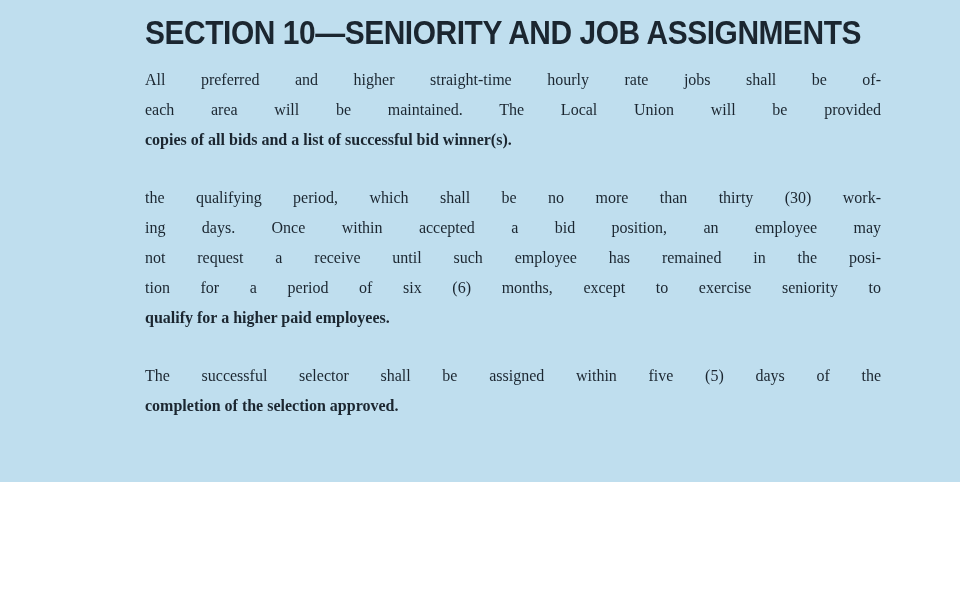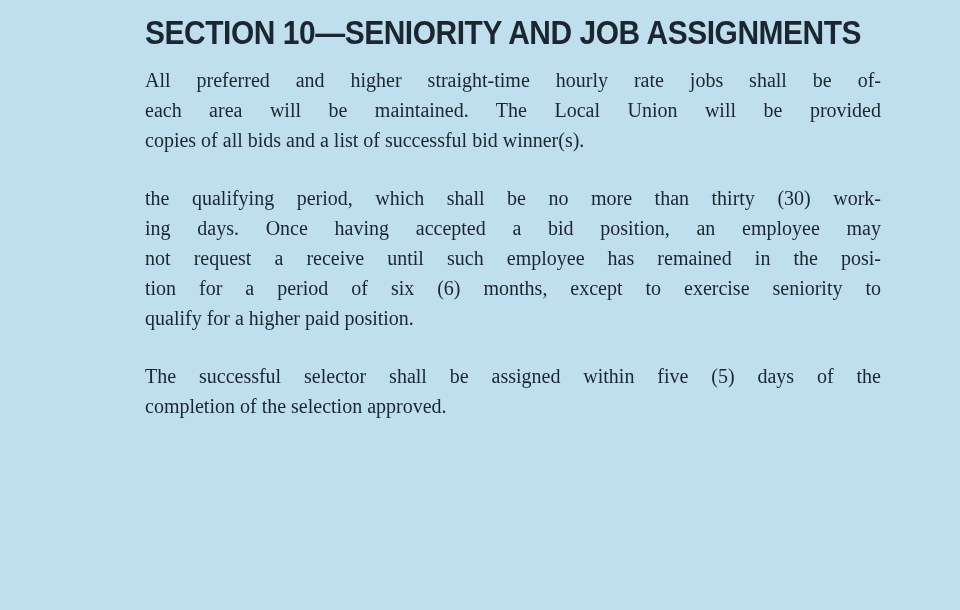--- a/index.html
+++ b/index.html
@@ -2,21 +2,21 @@
 <html><head>
 <meta charset="utf-8">
 <style>
   html, body {
     margin: 0;
     padding: 0;
   }
   .page {
     position: relative;
     width: 960px;
-    height: 610px;
+    height: 482px;
     background: var(--page-bg, #bfdeee);
     color: var(--page-fg, #1b2630);
     overflow: hidden;
     box-sizing: border-box;
   }
   .content {
     position: absolute;
     left: 145px;
     top: 14px;
     width: 736px;
@@ -33,49 +33,50 @@
     margin: 0 0 15px 0;
   }
   .paragraph {
     margin: 0 0 28px 0;
   }
   .paragraph:last-child {
     margin-bottom: 8px;
   }
   .line {
     font-family: "Liberation Serif", "DejaVu Serif", serif;
-    font-size: 20px;
+    font-size: 16px;
     line-height: 30px;
     text-align: justify;
     text-align-last: justify;
     text-justify: inter-word;
     white-space: normal;
   }
   .line.last {
     text-align-last: left;
+    font-weight: bold;
   }
 </style>
 </head>
 <body>
 
 <div class="page" style="--page-bg: #bfdeee; --page-fg: #1b2630;">
   <div class="content">
     <h1 class="heading">SECTION 10—SENIORITY AND JOB ASSIGNMENTS</h1>
     <div>
         <div class="paragraph">
           <div class="line">All preferred and higher straight-time hourly rate jobs shall be of-</div>
           <div class="line">each area will be maintained. The Local Union will be provided</div>
           <div class="line last">copies of all bids and a list of successful bid winner(s).</div>
         </div>
         <div class="paragraph">
           <div class="line">the qualifying period, which shall be no more than thirty (30) work-</div>
-          <div class="line">ing days. Once having accepted a bid position, an employee may</div>
+          <div class="line">ing days. Once within accepted a bid position, an employee may</div>
           <div class="line">not request a receive until such employee has remained in the posi-</div>
           <div class="line">tion for a period of six (6) months, except to exercise seniority to</div>
-          <div class="line last">qualify for a higher paid position.</div>
+          <div class="line last">qualify for a higher paid employees.</div>
         </div>
         <div class="paragraph">
           <div class="line">The successful selector shall be assigned within five (5) days of the</div>
           <div class="line last">completion of the selection approved.</div>
         </div>
       </div>
   </div>
 </div>
 
 </body></html>

